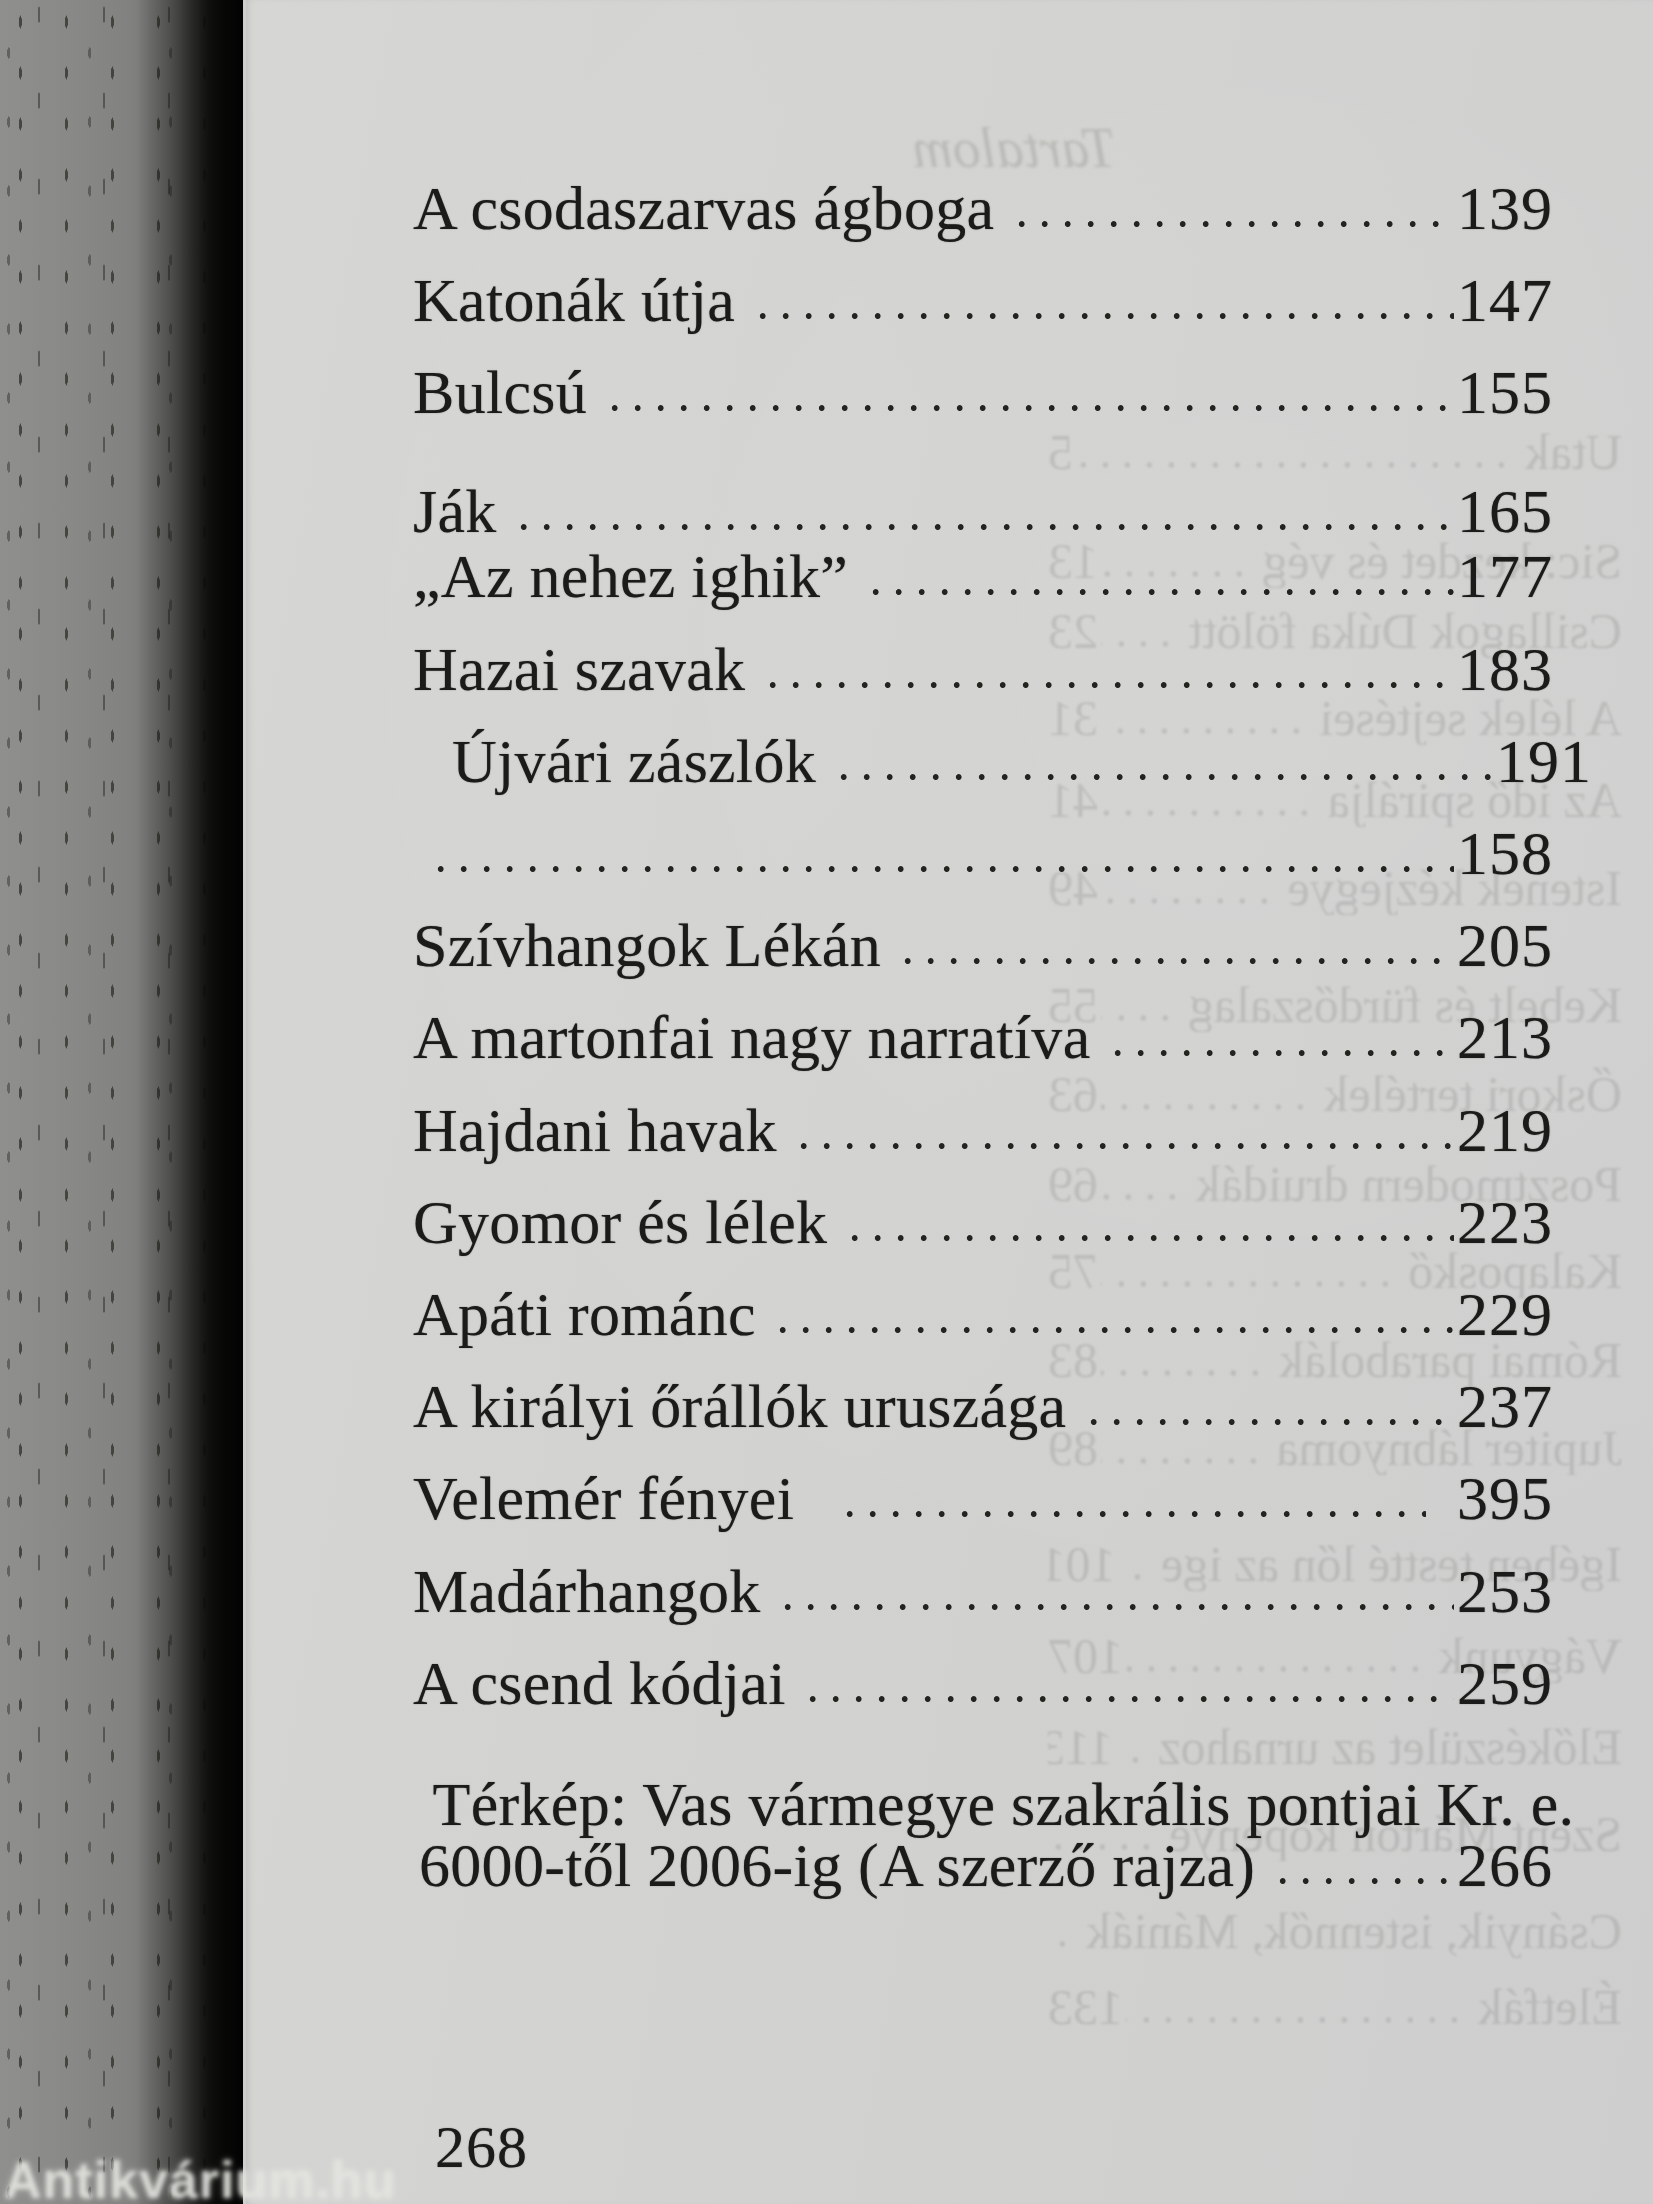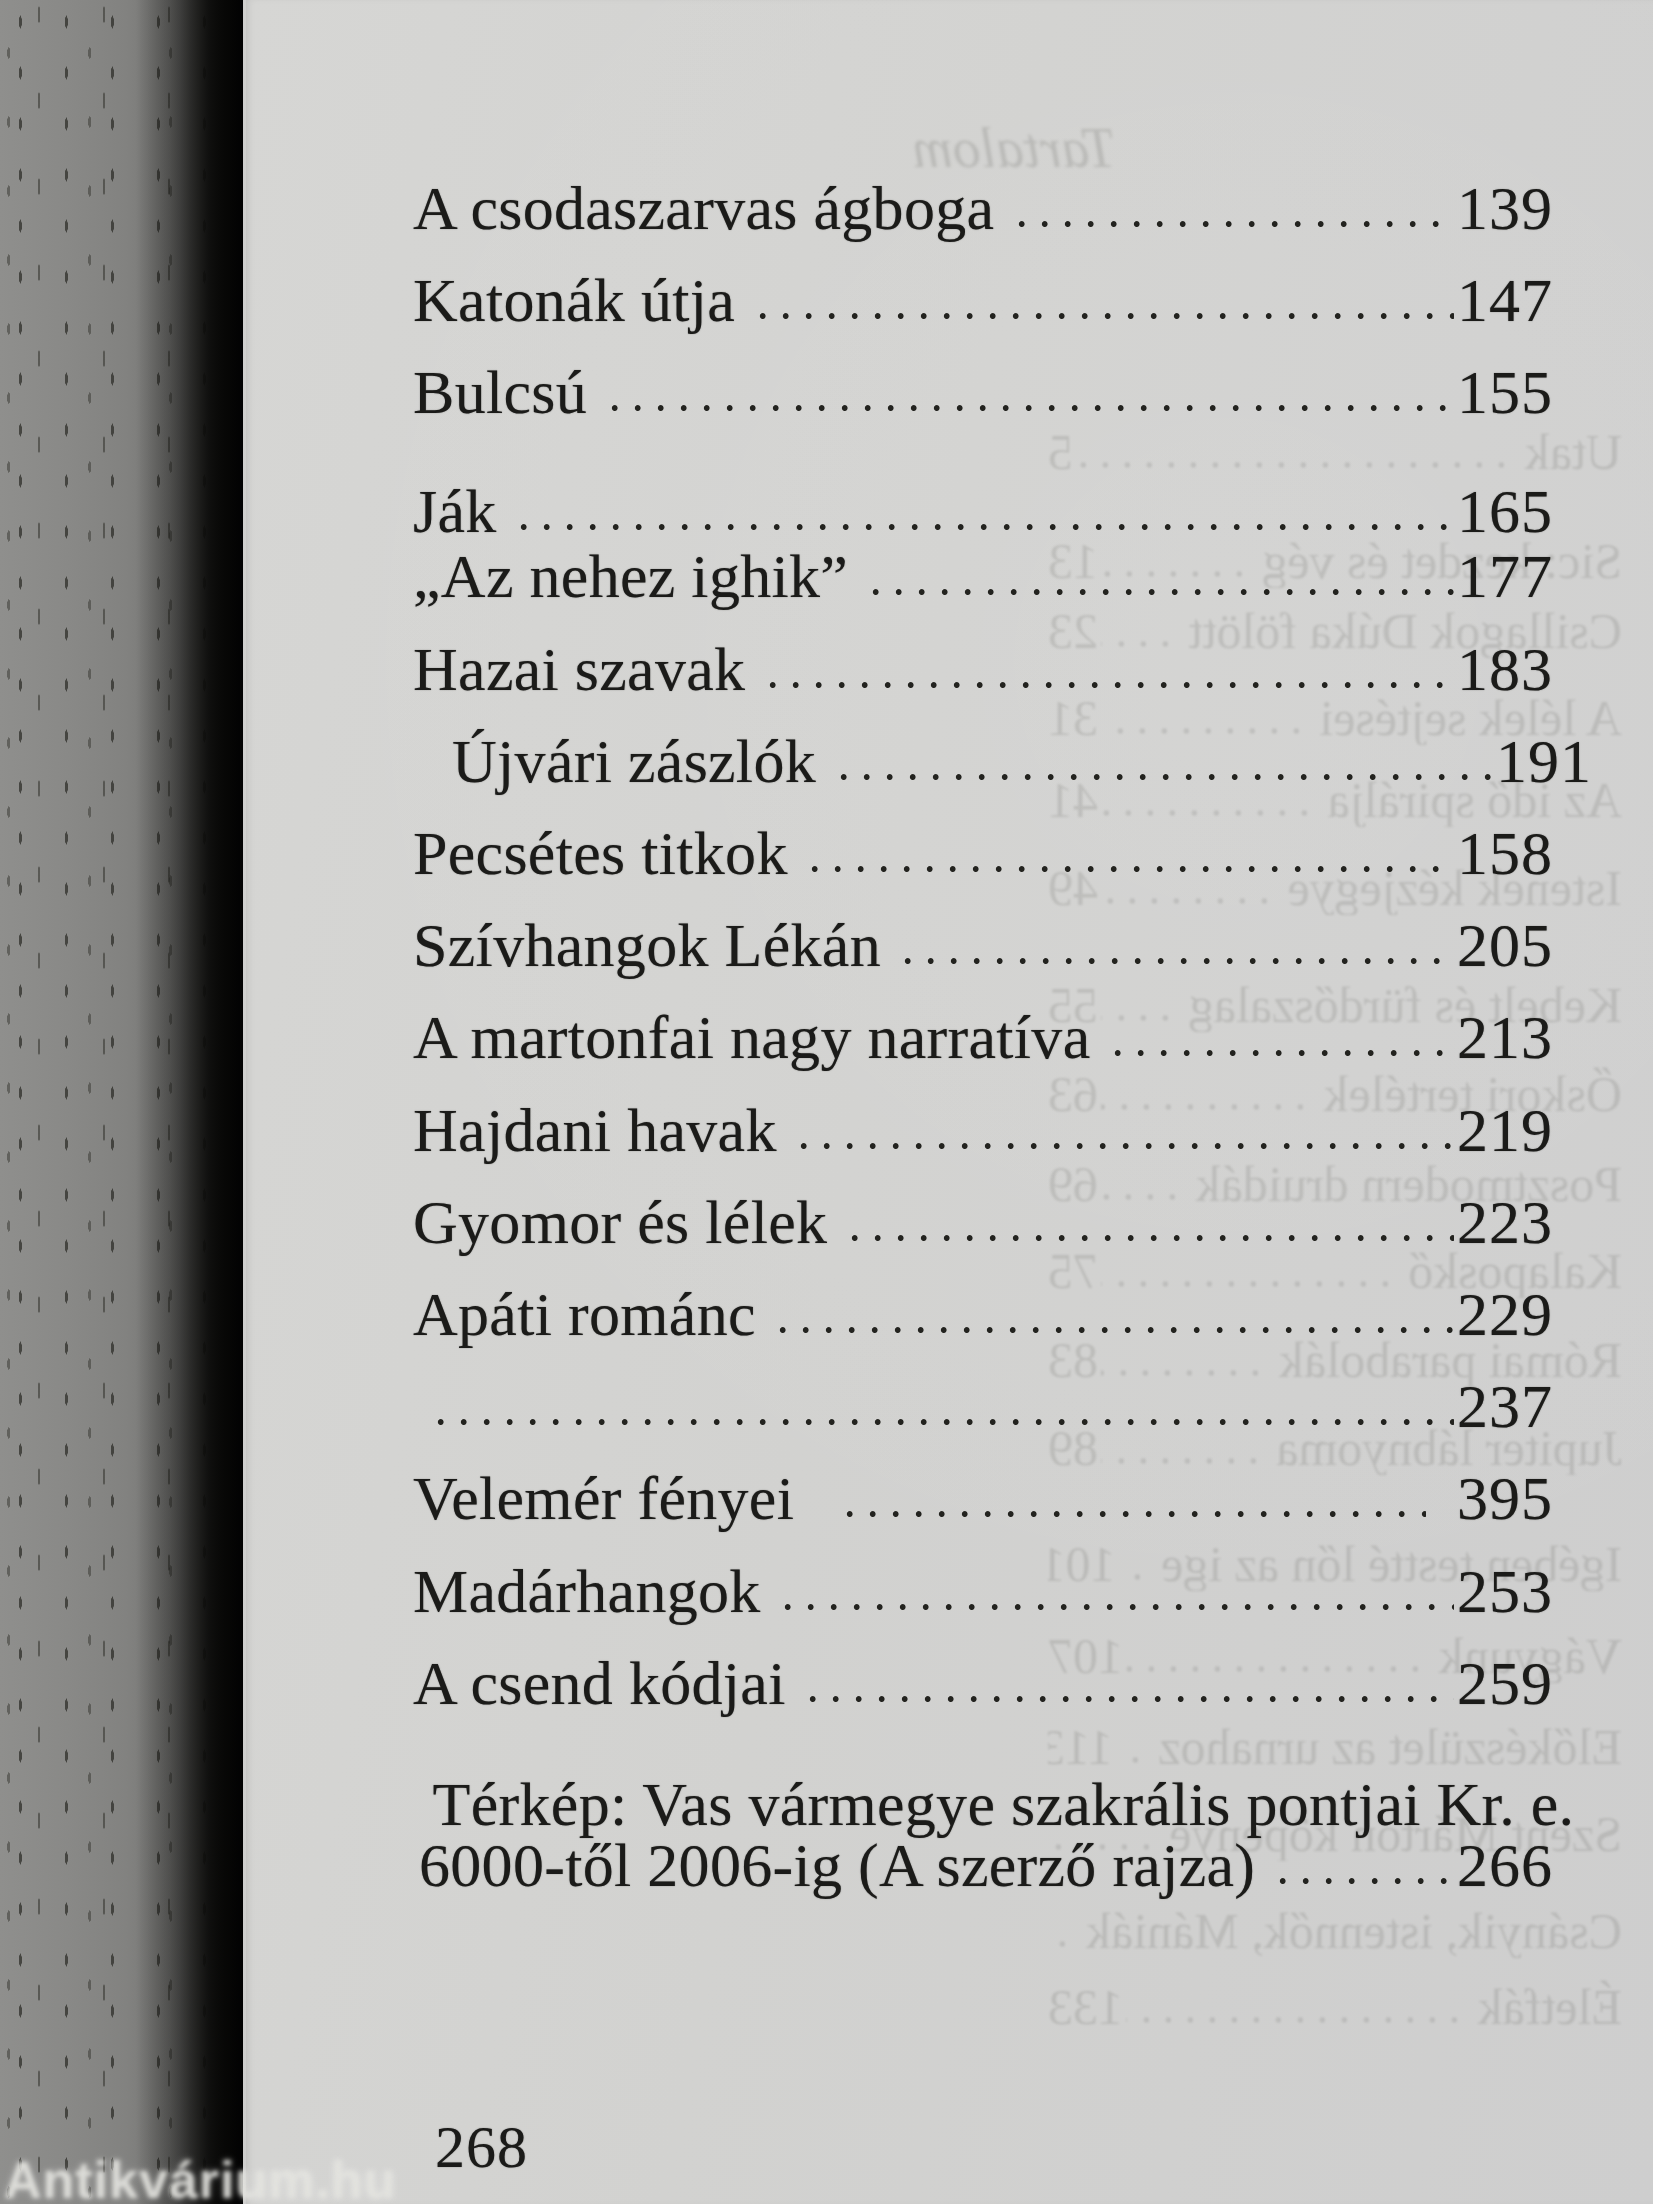--- a/index.html
+++ b/index.html
@@ -215,21 +215,20 @@
         <span>Hazai szavak</span>
         <span class="leader"></span>
         <span class="num">183</span>
       </div>
       <div class="row" style="top: 726px; margin-left: 39px;">
         <span>Újvári zászlók</span>
         <span class="leader"></span>
         <span class="num">191</span>
       </div>
       <div class="row" style="top: 818px;">
-        <span>Pecsétes titkok</span>
         <span class="leader"></span>
         <span class="num">158</span>
       </div>
       <div class="row" style="top: 910px;">
         <span>Szívhangok Lékán</span>
         <span class="leader"></span>
         <span class="num">205</span>
       </div>
       <div class="row" style="top: 1002px;">
         <span>A martonfai nagy narratíva</span>
@@ -245,20 +244,21 @@
         <span>Gyomor és lélek</span>
         <span class="leader"></span>
         <span class="num">223</span>
       </div>
       <div class="row" style="top: 1279px;">
         <span>Apáti románc</span>
         <span class="leader"></span>
         <span class="num">229</span>
       </div>
       <div class="row" style="top: 1371px;">
+        <span>A királyi őrállók uruszága</span>
         <span class="leader"></span>
         <span class="num">237</span>
       </div>
       <div class="row" style="top: 1463px; gap: 28px;">
         <span>Velemér fényei</span>
         <span class="leader"></span>
         <span class="num">395</span>
       </div>
       <div class="row" style="top: 1556px;">
         <span>Madárhangok</span>

